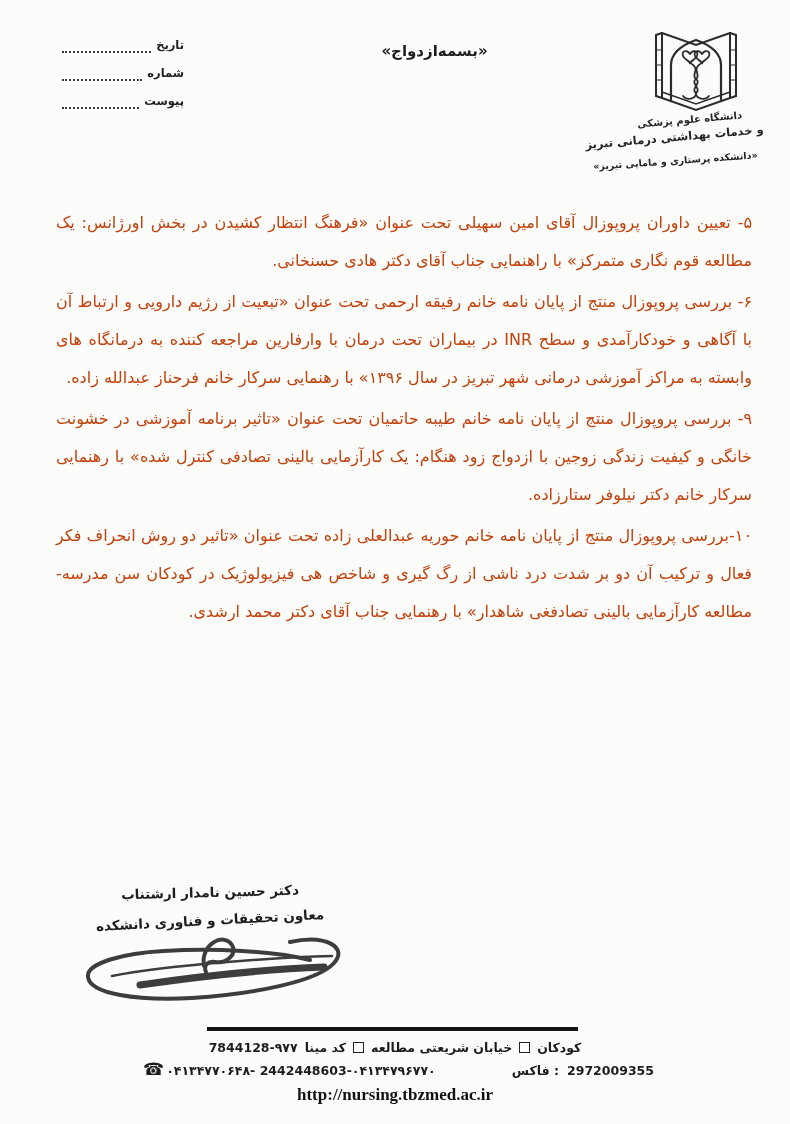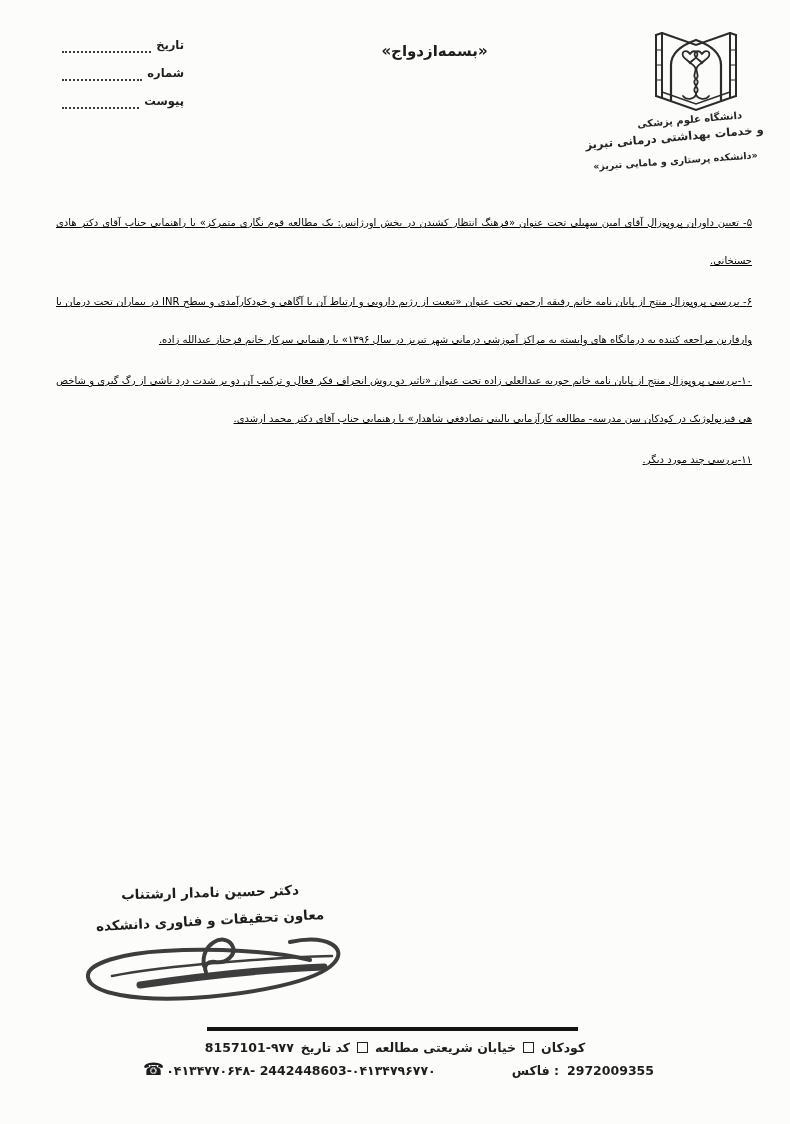--- a/index.html
+++ b/index.html
@@ -27,21 +27,21 @@
   
   .logo{position:absolute;left:598px;top:14px;width:178px;height:170px;}
   .emblem{position:absolute;left:54px;top:6px;}
   .logo-cap{position:absolute;font-weight:bold;white-space:nowrap;text-align:right;color:#242424;}
   .cap1{top:100px;right:34px;font-size:10px;transform:rotate(-5deg);}
   .cap2{top:116px;right:12px;font-size:11.5px;transform:rotate(-5deg);}
   .cap3{top:141px;right:18px;font-size:9.5px;transform:rotate(-4deg);}
 
   
   .body-items{position:absolute;top:204px;right:38px;left:56px;}
-  .item{font-size:10px;line-height:38px;text-align:justify;margin-bottom:3px;color:#000000;text-decoration:underline;}
+  .item{font-size:16px;line-height:38px;text-align:justify;margin-bottom:3px;color:#c2410c;}
   .item .num{white-space:pre;}
 
   
   .sig-block{position:absolute;left:80px;top:884px;width:260px;text-align:center;}
   .sig-name{font-weight:bold;font-size:13.5px;transform:rotate(-1.5deg);}
   .sig-title{font-weight:bold;font-size:13.5px;margin-top:12px;transform:rotate(-3deg);}
   .sig-scribble{position:absolute;left:82px;top:906px;}
 
   
   .footer-bar{position:absolute;left:207px;top:1027px;width:371px;height:4px;background:#141414;}
@@ -110,22 +110,22 @@
       </g>
     </svg>
     <div class="logo-cap cap1">دانشگاه علوم پزشکی</div>
     <div class="logo-cap cap2">و خدمات بهداشتی درمانی تبریز</div>
     <div class="logo-cap cap3">«دانشکده پرستاری و مامایی تبریز»</div>
   </div>
 
   <div class="body-items">
     <div class="item"><span class="num">۵- </span><span>تعیین داوران پروپوزال آقای امین سهیلی تحت عنوان «فرهنگ انتظار کشیدن در بخش اورژانس: یک مطالعه قوم نگاری متمرکز» با راهنمایی جناب آقای دکتر هادی حسنخانی.</span></div>
     <div class="item"><span class="num">۶- </span><span>بررسی پروپوزال منتج از پایان نامه خانم رفیقه ارحمی تحت عنوان «تبعیت از رژیم دارویی و ارتباط آن با آگاهی و خودکارآمدی و سطح INR در بیماران تحت درمان با وارفارین مراجعه کننده به درمانگاه های وابسته به مراکز آموزشی درمانی شهر تبریز در سال ۱۳۹۶» با رهنمایی سرکار خانم فرحناز عبدالله زاده.</span></div>
+    <div class="item"><span class="num">۹- </span><span>بررسی پروپوزال منتج از پایان نامه خانم طیبه حاتمیان تحت عنوان «تاثیر برنامه آموزشی در خشونت خانگی و کیفیت زندگی زوجین با ازدواج زود هنگام: یک کارآزمایی بالینی تصادفی کنترل شده» با رهنمایی سرکار خانم دکتر نیلوفر ستارزاده.</span></div>
     <div class="item"><span class="num">۱۰-</span><span>بررسی پروپوزال منتج از پایان نامه خانم حوریه عبدالعلی زاده تحت عنوان «تاثیر دو روش انحراف فکر فعال و ترکیب آن دو بر شدت درد ناشی از رگ گیری و شاخص هی فیزیولوژیک در کودکان سن مدرسه- مطالعه کارآزمایی بالینی تصادفغی شاهدار» با رهنمایی جناب آقای دکتر محمد ارشدی.</span></div>
-    <div class="item"><span class="num">۱۱-</span><span>بررسی چند مورد دیگر.</span></div>
   </div>
 
   <div class="sig-block">
     <div class="sig-name">دکتر حسین نامدار ارشتناب</div>
     <div class="sig-title">معاون تحقیقات و فناوری دانشکده</div>
   </div>
   <svg class="sig-scribble" width="270" height="104" viewBox="0 0 270 104" fill="none">
     <g stroke="#3d3d3d" fill="none" stroke-linecap="round">
       <path d="M208,36 C245,28 266,42 252,57 C235,76 170,88 110,92 C55,95 8,88 6,71 C4,57 42,47 82,45 C132,42 192,45 228,54" stroke-width="4"></path>
       <path d="M122,60 C118,38 142,26 150,39 C156,49 143,58 133,56 C126,55 121,59 124,66" stroke-width="4"></path>
@@ -134,29 +134,30 @@
     </g>
   </svg>
 
   <div class="footer-bar"></div>
 
   <div class="footer-address">
     <span>کودکان</span>
     <span class="box-sep"></span>
     <span>خیابان شریعتی مطالعه</span>
     <span class="box-sep"></span>
-    <span>کد تاریخ</span>
-    <span class="postal">8157101-۹۷۷</span>
+    <span>کد مینا</span>
+    <span class="postal">7844128-۹۷۷</span>
   </div>
 
   <div class="footer-contacts">
     <span class="phones-group">
       <span class="tel-icon">☎</span>
       <span class="phones">۰۴۱۳۴۷۷۰۶۴۸- 2442448603-۰۴۱۳۴۷۹۶۷۷۰</span>
     </span>
     <span class="fax-group">
       <span>فاکس :</span>
       <span>2972009355</span>
     </span>
   </div>
 
+  <div class="footer-url">http://nursing.tbzmed.ac.ir</div>
 
 </div>
 
 </body></html>

